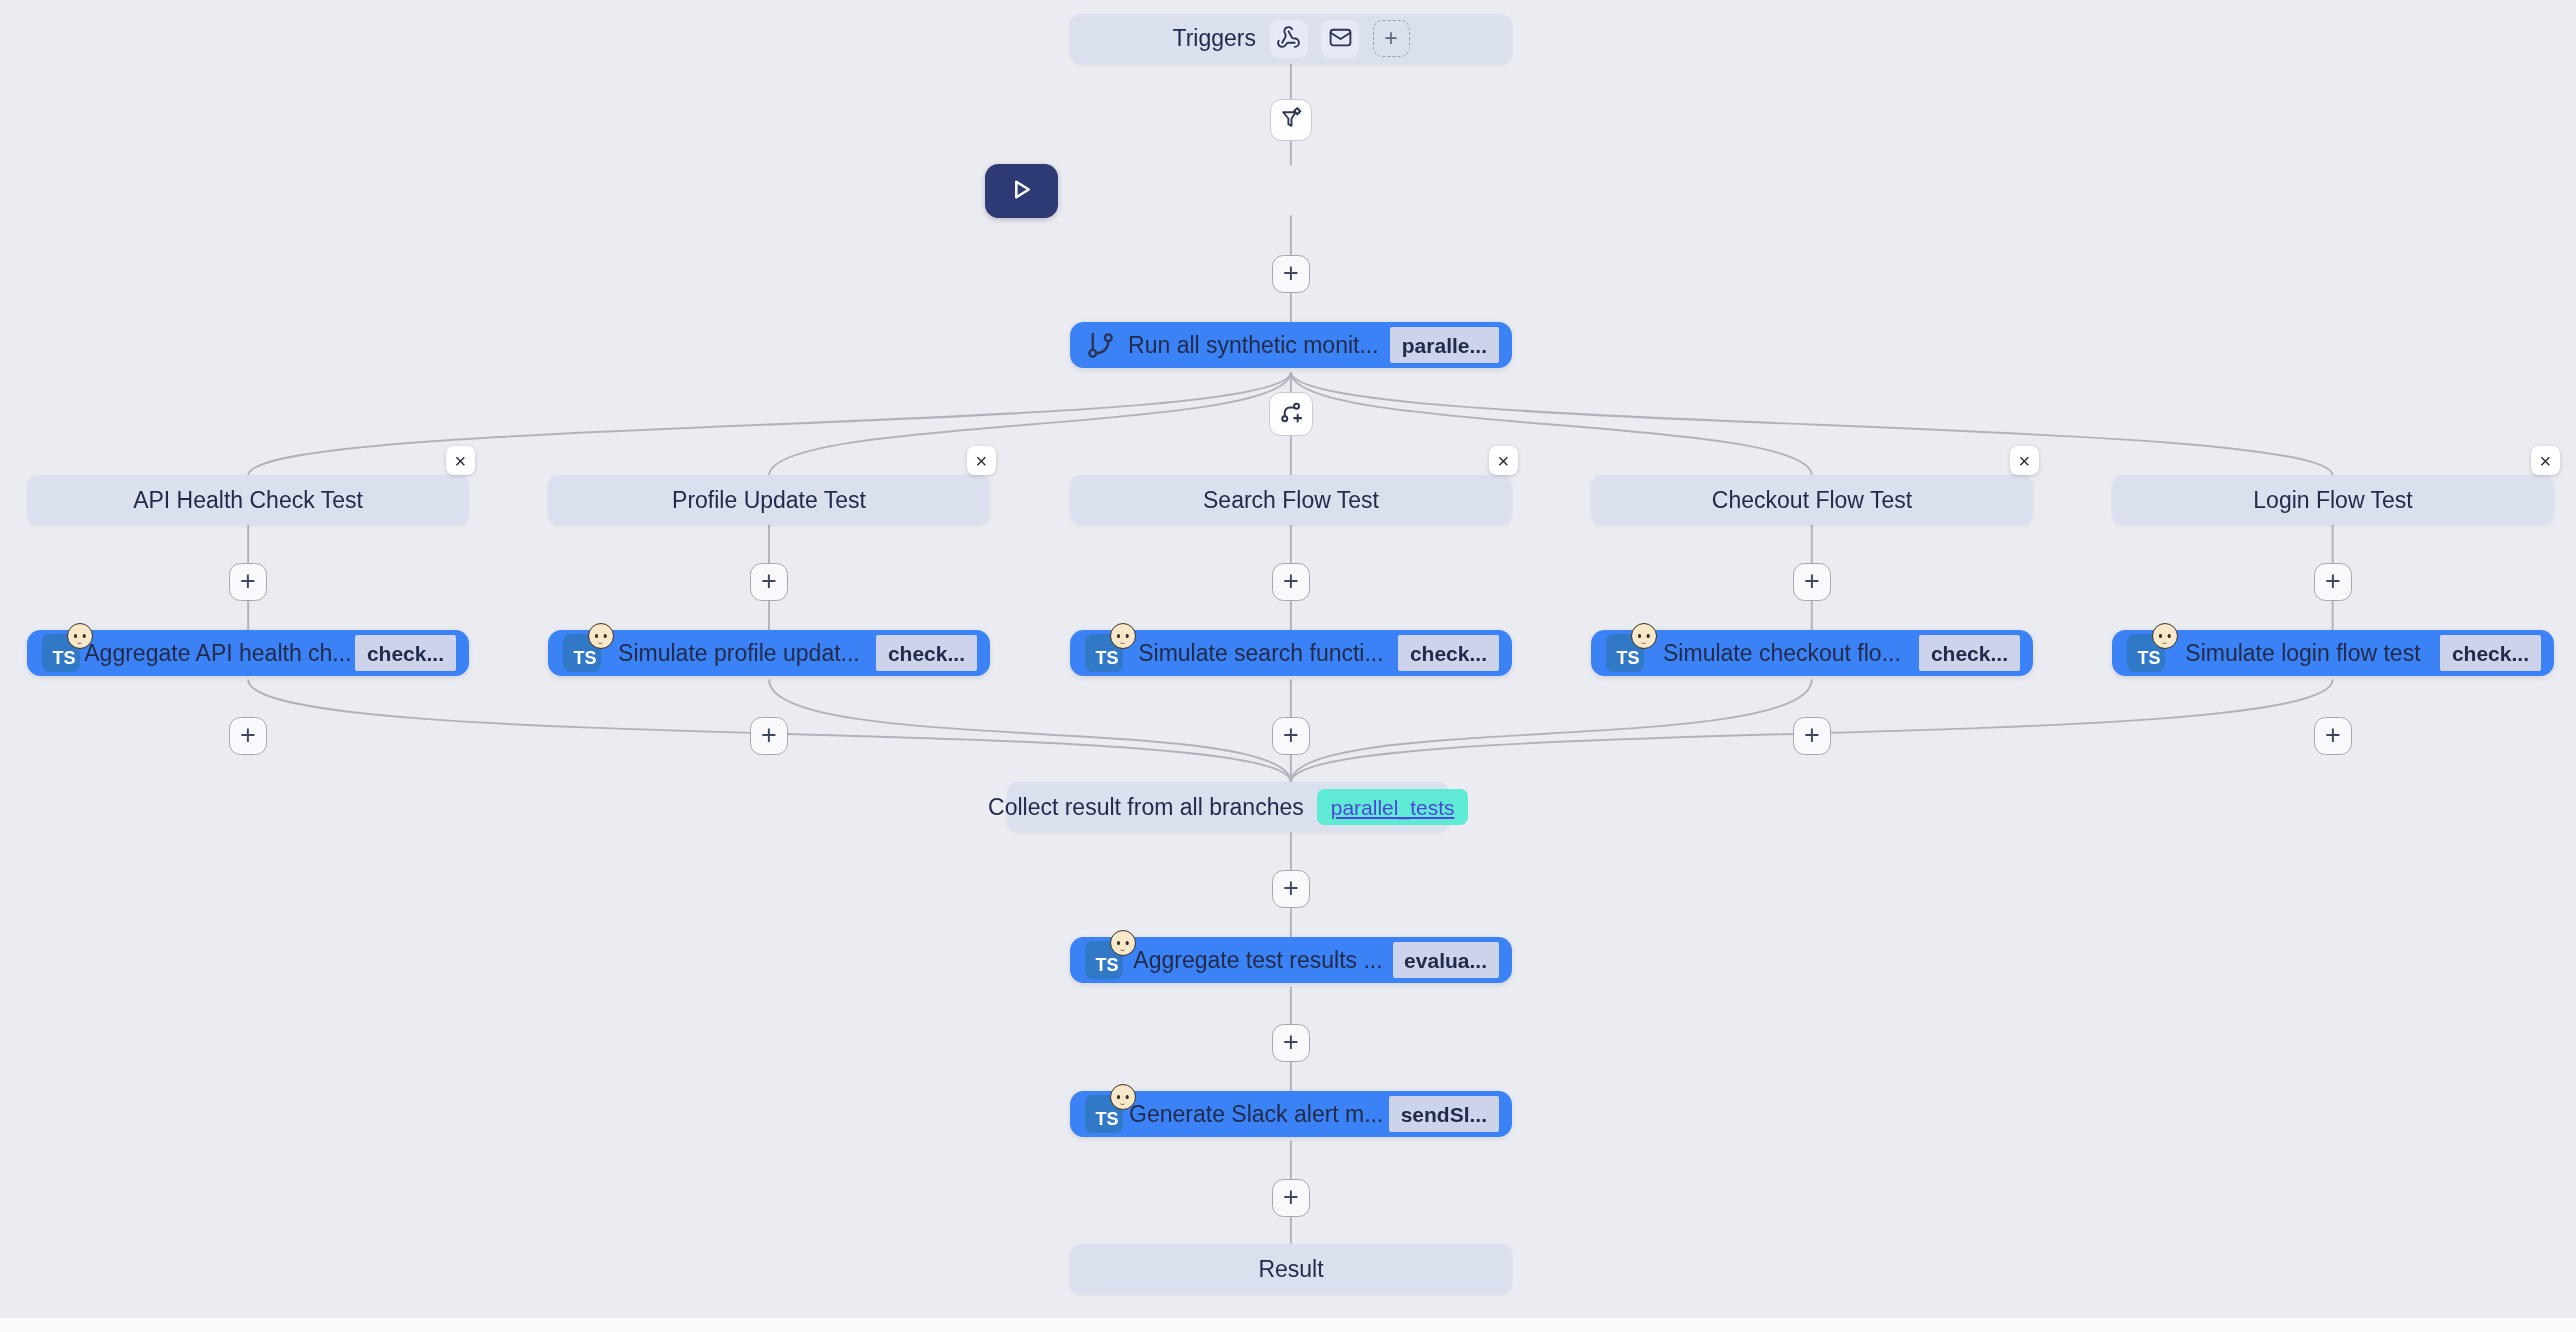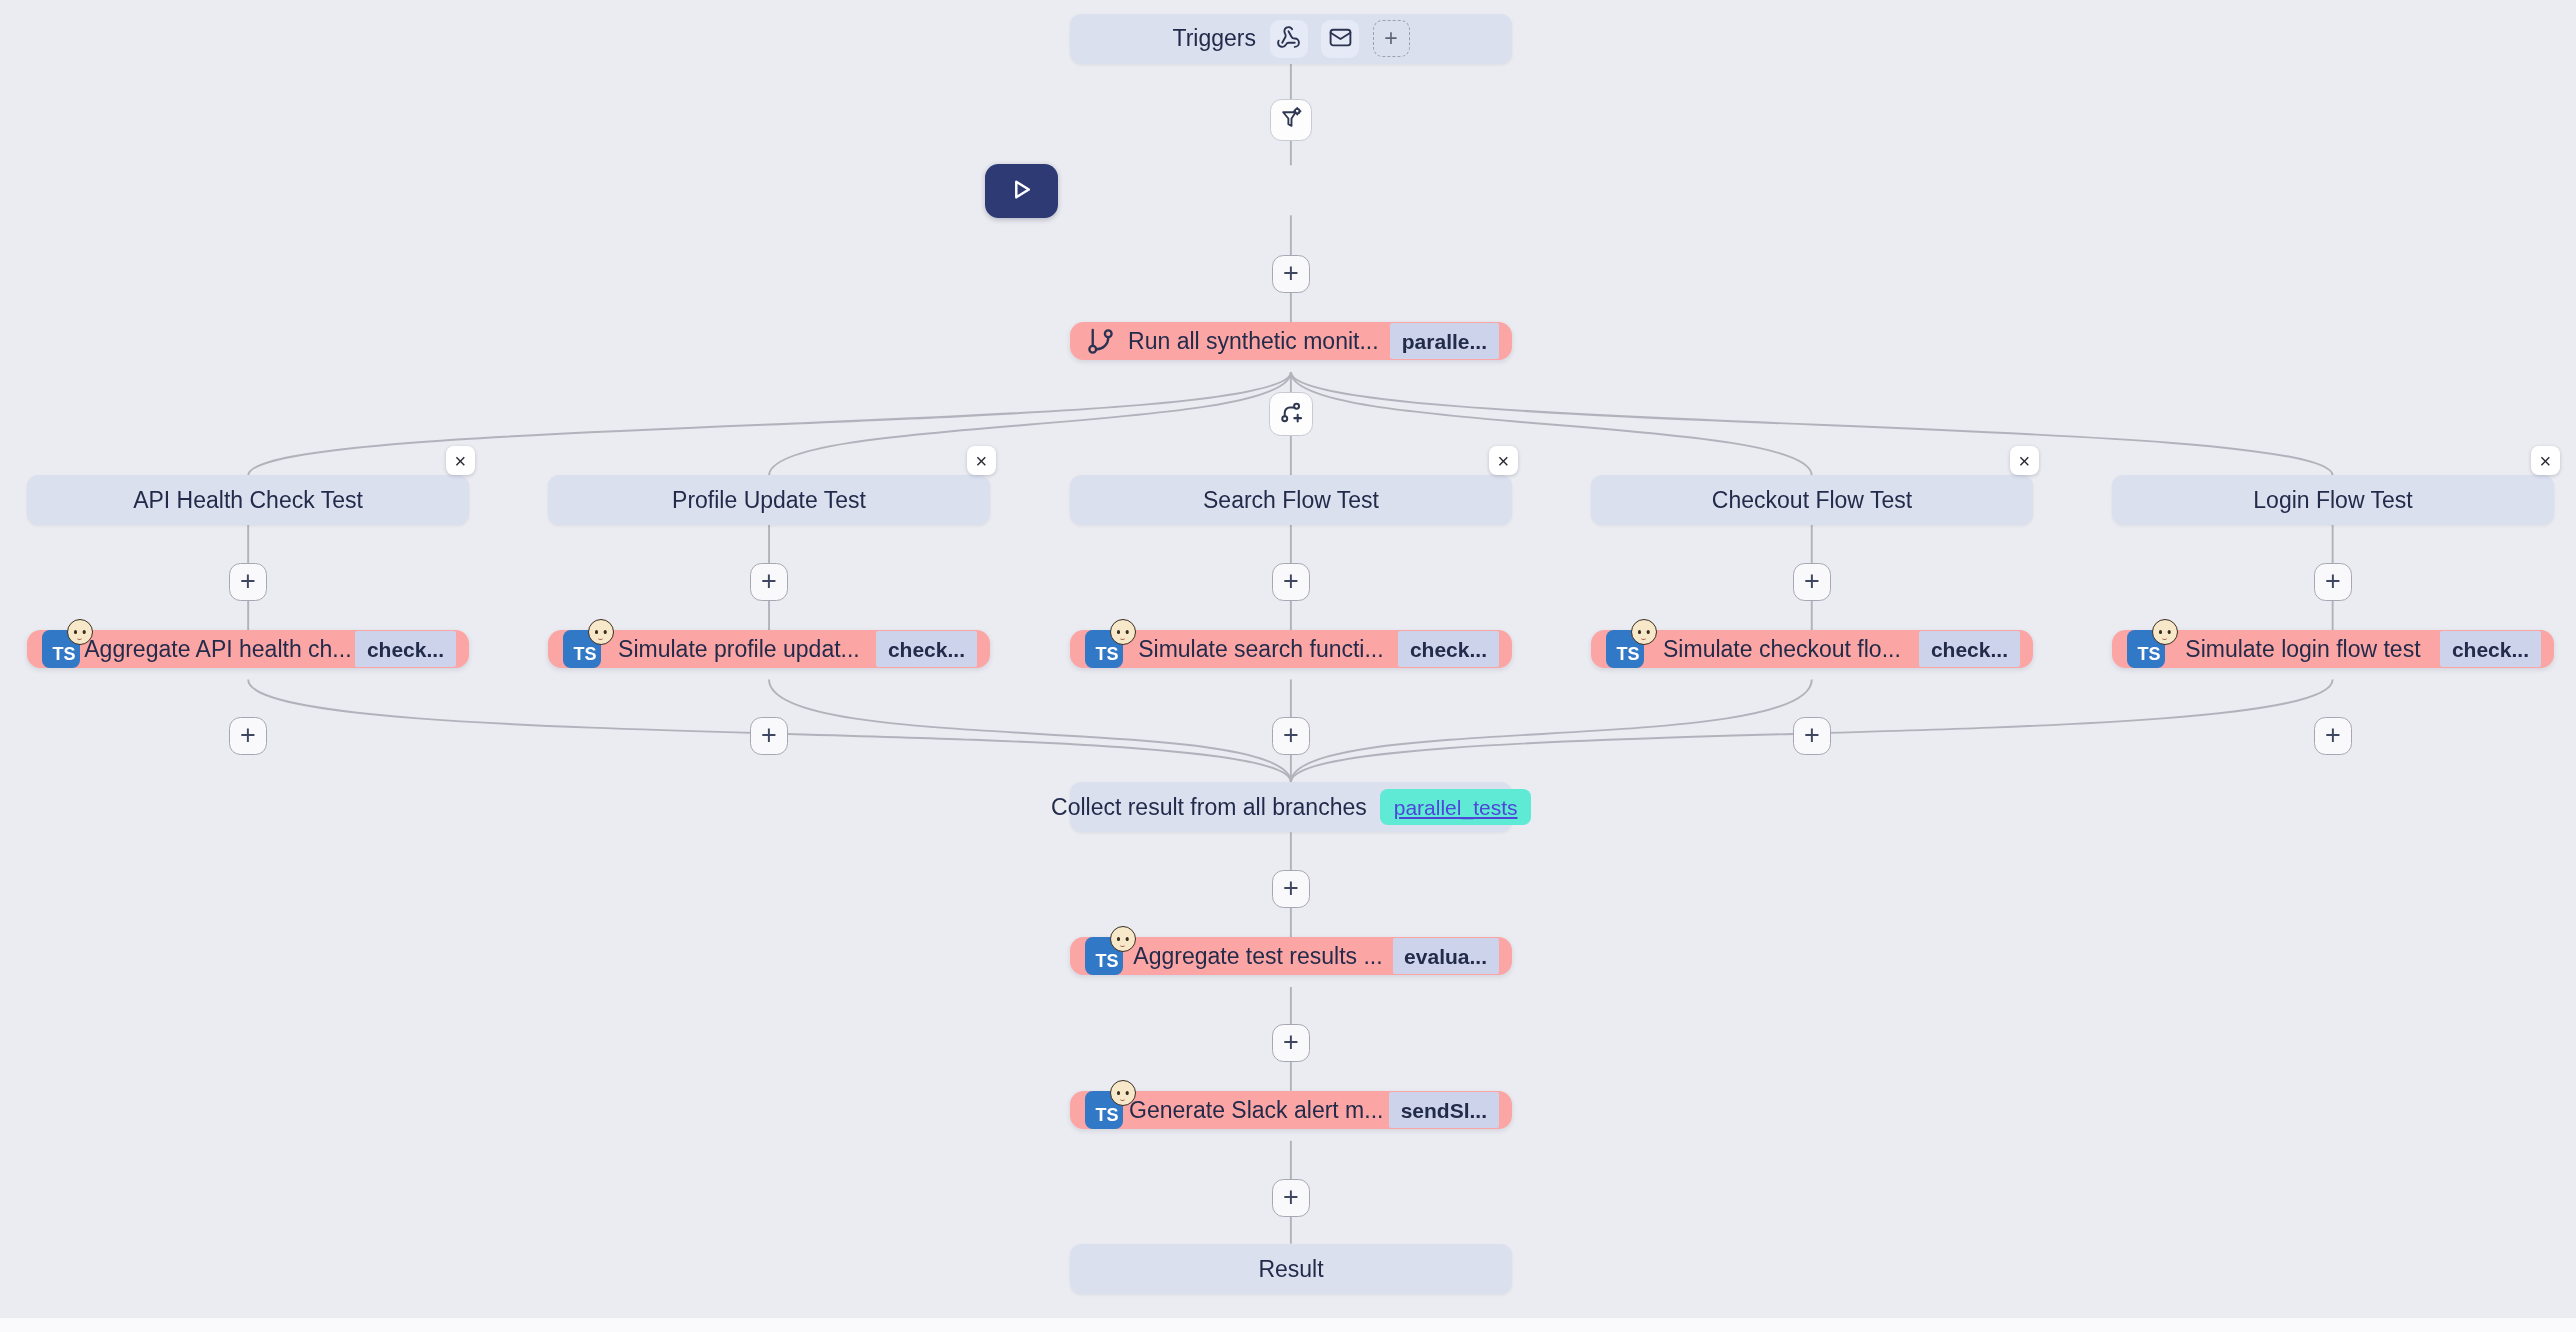--- a/index.html
+++ b/index.html
@@ -6,21 +6,21 @@
     font-family:"Liberation Sans","DejaVu Sans",sans-serif;}
   .canvas{position:relative;width:2576px;height:1332px;background:#ebecf1;}
   svg.edges{position:absolute;left:0;top:0;pointer-events:none;}
   svg.edges path{fill:none;stroke:#b2b2bc;stroke-width:2px;}
 
   
   .hnode{position:absolute;width:442px;height:50px;background:#dbe0ef;border-radius:11.5px;
     box-shadow:0 1px 2.9px rgba(40,45,80,.08);display:flex;align-items:center;justify-content:center;
     gap:13.5px;box-sizing:border-box;}
   
-  .wnode{position:absolute;width:442px;height:38px;background:#fca5a5;border-radius:13.5px;
+  .wnode{position:absolute;width:442px;height:46px;background:#3b82f6;border-radius:13.5px;
     box-shadow:0 1.9px 5.8px rgba(40,45,80,.12);display:flex;align-items:center;
     padding:0 13.5px 0 15.4px;box-sizing:border-box;}
   .nlabel{font-size:23px;color:#222b4a;white-space:nowrap;}
   .mid{flex:1;text-align:center;overflow:hidden;}
   .badge{background:#cdd3ea;color:#222b4a;font-weight:bold;font-size:21px;line-height:1;
     padding:7.7px 11.5px;border-radius:2px;white-space:nowrap;}
   .ref-badge{background:#5eead4;color:#4f46d9;font-weight:500;font-size:21px;line-height:1;
     padding:7.7px 13.5px;border-radius:7.7px;white-space:nowrap;text-decoration:underline;}
 
   
@@ -231,21 +231,21 @@
   <div class="wnode" style="left:2112px;top:630px;">
     <span class="ts-wrap">
       <span class="ts">TS</span>
       <span class="baby"></span>
     </span>
     <span class="nlabel mid">Simulate login flow test</span>
     <span class="badge">check...</span>
   </div>
   <button class="plus" style="left:2333px;top:736px;">+</button>
 
-  <div class="hnode" style="left:1070px;top:782px;">
+  <div class="hnode" style="left:1007px;top:782px;">
     <span class="nlabel">Collect result from all branches</span>
     <span class="ref-badge">parallel_tests</span>
   </div>
 
   <button class="plus" style="left:1291px;top:889px;">+</button>
 
   <div class="wnode" style="left:1070px;top:937px;">
     <span class="ts-wrap">
       <span class="ts">TS</span>
       <span class="baby"></span>

